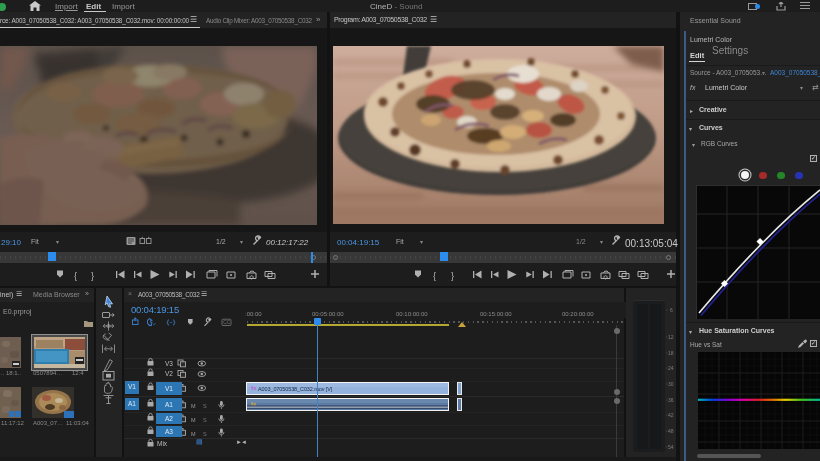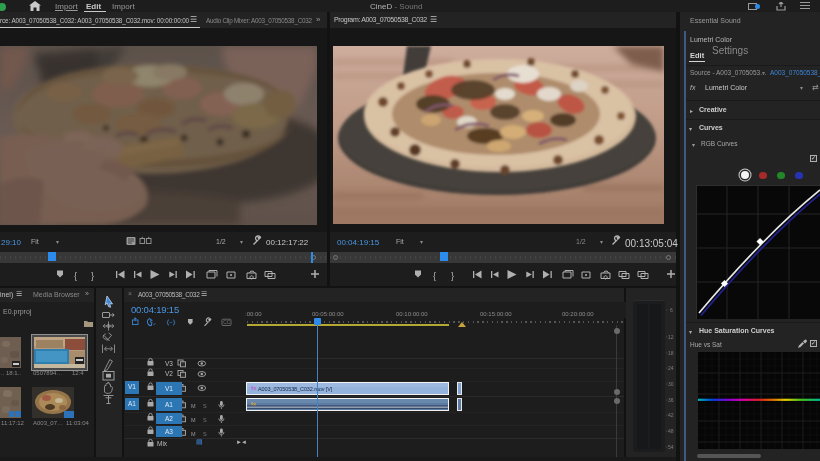--- a/index.html
+++ b/index.html
@@ -124,21 +124,21 @@
       <rect x="14" y="2.5" width="4.6" height="5"></rect>
         <rect x="20.4" y="2.5" width="4.6" height="5"></rect>
       <path d="M16.3 0.8 v1.7 M22.7 0.8 v1.7"></path>
     </g>
   </svg>
   <div class="txt" style="left:216px;top:238px;font-size:7px;color:#a9a9a9;">1/2</div>
   <div class="txt" style="left:240px;top:238px;font-size:6px;color:#888;">▾</div>
   <svg class="abs" style="left:252px;top:235px;" width="11" height="11" viewBox="0 0 11 11">
     <path d="M1.5 9.5 L6 5 M5.2 5.8 a2.6 2.6 0 1 1 3.4 -3.4 L6.8 4.2 6.2 2.4 8 2.2" stroke="#b5b5b5" stroke-width="1.3" fill="none"></path>
   </svg>
-  <div class="txt" style="left:266px;top:238px;font-size:8px;color:#c9c9c9;">00:12:17:22</div>
+  <div class="txt" style="left:266px;top:238px;font-size:8px;color:#c9c9c9;font-style:italic;">00:12:17:22</div>
 
   <div class="abs" style="left:0;top:252px;width:327px;height:11px;background:#383838;background-image:repeating-linear-gradient(to right,#454545 0 1px,transparent 1px 5px);background-size:100% 3px;background-position:0 4px;background-repeat:no-repeat;"></div>
   <div class="abs" style="left:48px;top:252px;width:8px;height:9px;background:#2d8ceb;"></div>
   <div class="abs" style="left:311px;top:255px;width:5px;height:5px;border-radius:50%;border:1px solid #777;"></div>
 
   <div class="abs" style="left:0;top:263px;width:327px;height:23px;background:#1d1d1d;"></div>
   <svg class="abs" style="left:50px;top:267px;" width="270" height="16" viewBox="0 0 270 16">
     <g fill="#b0b0b0" stroke="none" font-family="Liberation Sans">
       <path d="M7 3.5 L13 3.5 L13 7.5 L10 10.5 L7 7.5 Z"></path>
       <text x="24" y="11.5" font-size="9.5" fill="#b0b0b0">{</text>

